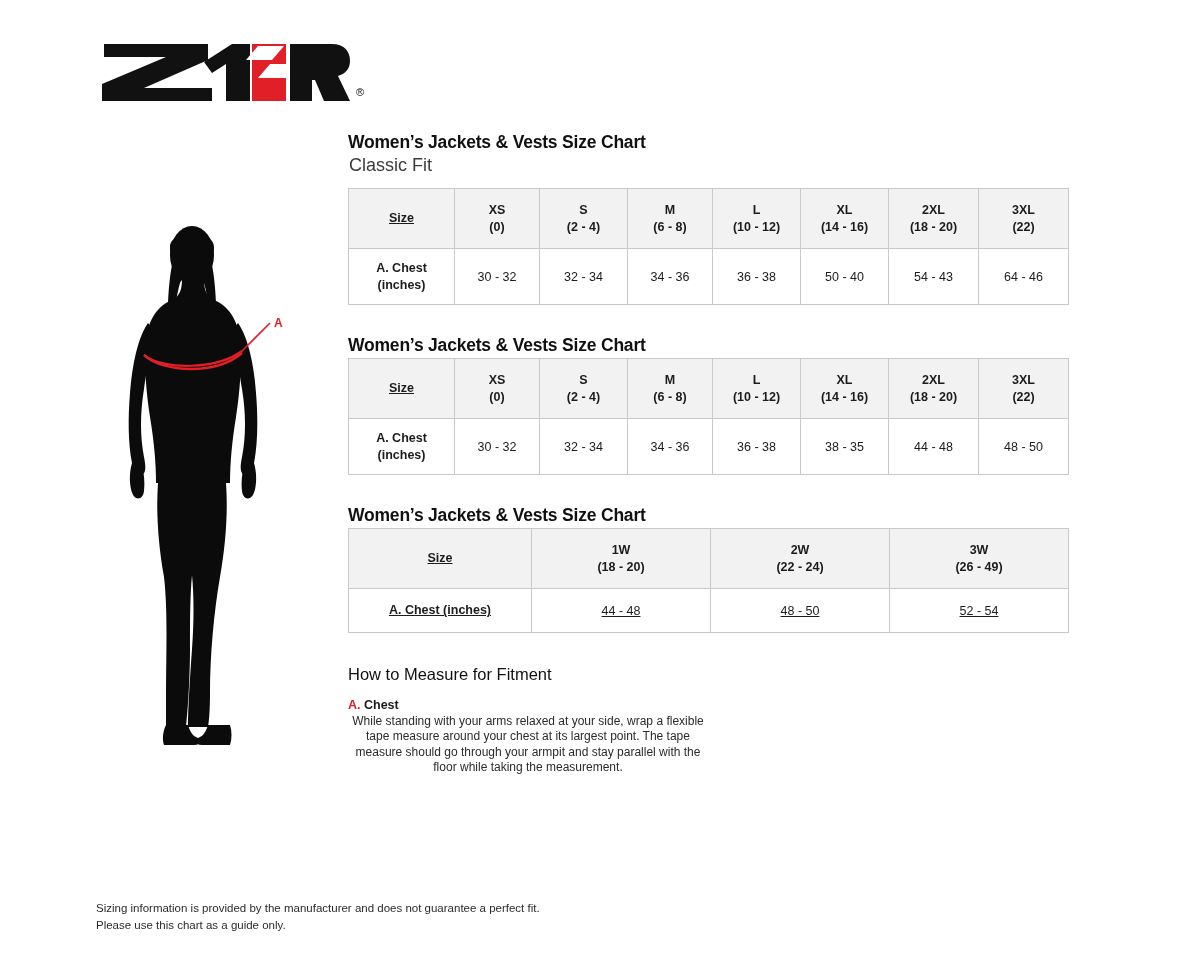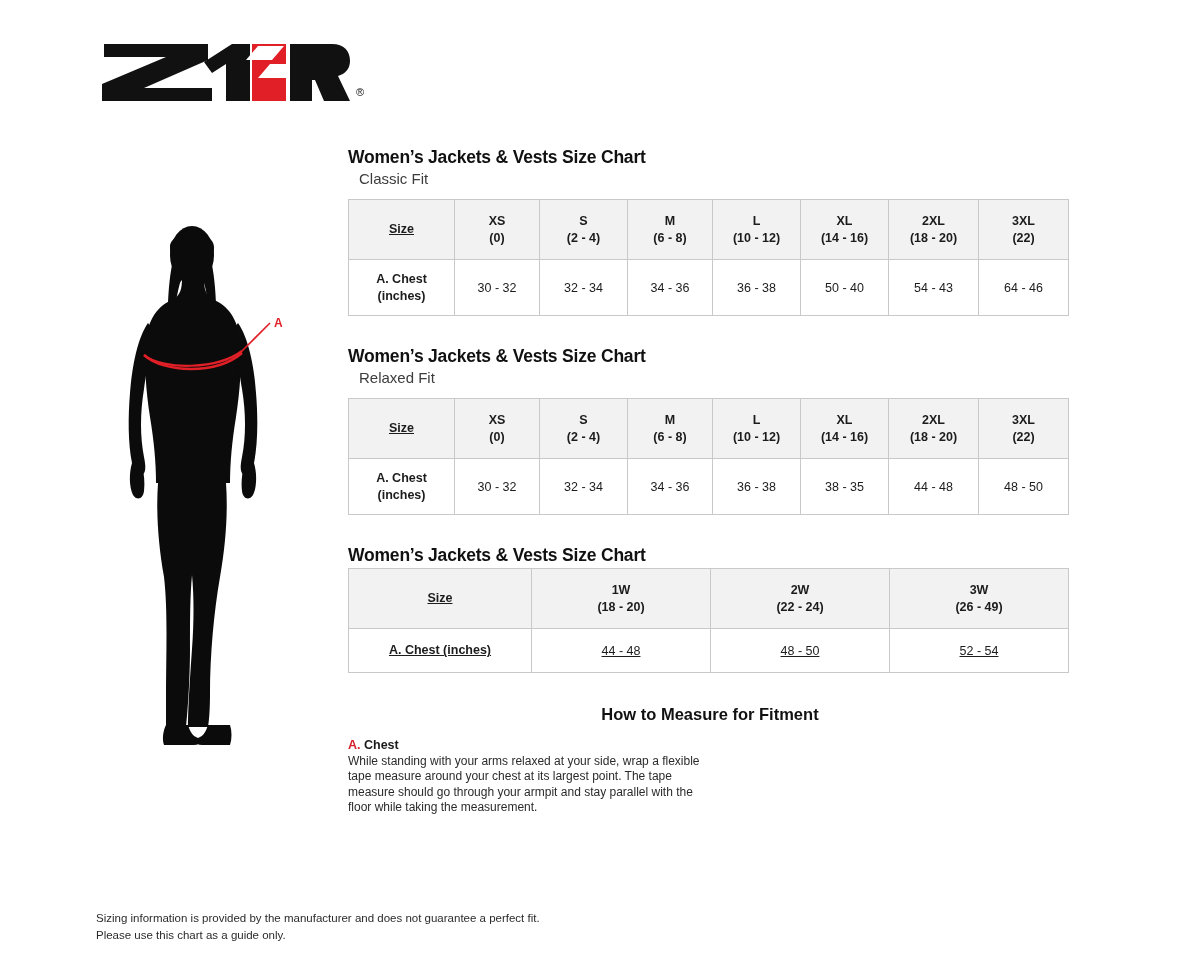--- a/index.html
+++ b/index.html
@@ -28,36 +28,36 @@
   
   .figure-wrap {
     position: absolute;
     left: 120px; top: 225px;
     width: 185px; height: 530px;
   }
 
   
   .content {
     position: absolute;
-    left: 348px; top: 147px;
+    left: 348px; top: 132px;
     width: 724px;
   }
 
   .chart-block { margin-bottom: 0; }
   .chart-title {
     font-size: 17.5px;
     font-weight: bold;
     letter-spacing: -0.2px;
     color: #111;
     margin: 0 0 2px 0;
   }
   .chart-sub {
-    font-size: 15px;
+    font-size: 18px;
     color: #3c3c3c;
-    margin: 0 0 12px 11px;
+    margin: 0 0 12px 1px;
   }
 
   table.size-table {
     border-collapse: collapse;
     width: 720px;
     table-layout: fixed;
   }
   table.size-table td, table.size-table th {
     border: 1px solid #c9c9c9;
     text-align: center;
@@ -89,44 +89,44 @@
 
   
   table.plus-table { table-layout: fixed; }
   table.plus-table thead th { height: 60px; }
   table.plus-table tbody td { height: 44px; text-decoration: underline; }
 
   
   .howto { margin-top: 32px; }
   .howto h3 {
     font-size: 16.5px;
-    font-weight: bold;
+    font-weight: normal;
     margin: 0 0 14px 0;
     color: #111;
-    text-align: center;
   }
   .howto .label-line {
     font-size: 12.5px;
     font-weight: bold;
     margin-bottom: 2px;
     color: #1a1a1a;
   }
   .howto .label-line .letter { color: #d4202a; }
   .howto p {
     margin: 0;
     font-size: 12px;
     line-height: 1.28;
     color: #2b2b2b;
     max-width: 360px;
+    text-align: center;
   }
 
   
   .footer {
     position: absolute;
-    left: 96px; bottom: 28px;
+    left: 96px; bottom: 38px;
     font-size: 11.5px;
     color: #2b2b2b;
     line-height: 1.5;
   }
 </style>
 </head>
 <body>
 
 <div class="page">
 
@@ -242,21 +242,20 @@
             <td>64 - 46</td>
           </tr>
         </tbody>
       </table>
     </div>
 
     <div class="gap-30"></div>
 
     <div class="chart-block">
       <h2 class="chart-title">Women’s Jackets &amp; Vests Size Chart</h2>
-      <div class="chart-sub">Relaxed Fit</div>
       <table class="size-table">
         <colgroup>
           <col style="width:106px">
             <col style="width:85px">
             <col style="width:88px">
             <col style="width:85px">
           <col style="width:88px">
             <col style="width:88px">
             <col style="width:90px">
             <col style="width:90px">

